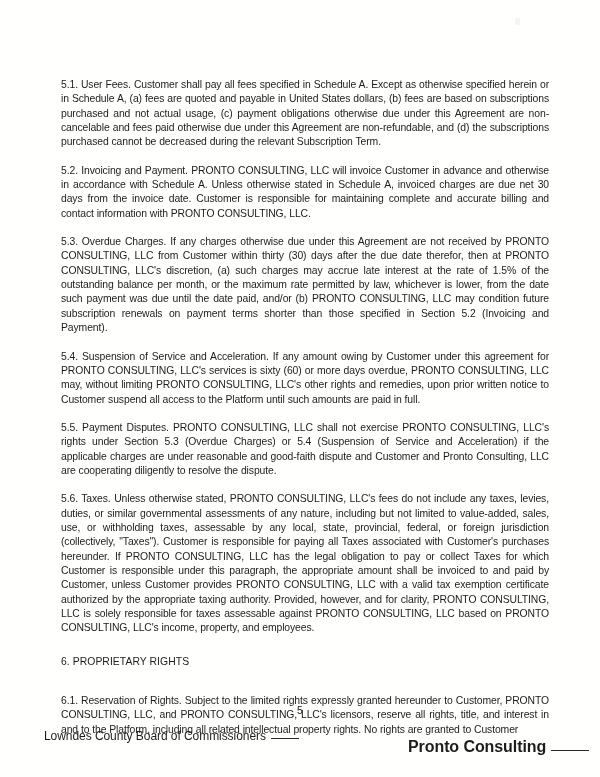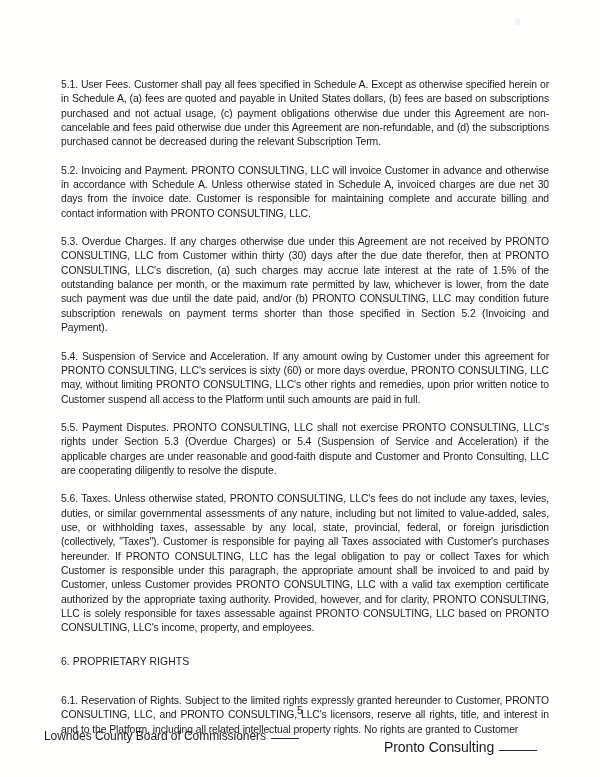--- a/index.html
+++ b/index.html
@@ -71,26 +71,27 @@
     left: 44px;
     top: 729px;
     font-size: 12px;
     line-height: 14px;
     white-space: nowrap;
     letter-spacing: -0.005em;
   }
 
   .sig-right {
     position: absolute;
-    left: 384px;
+    left: 408px;
     top: 740px;
-    font-size: 14px;
+    font-size: 16px;
     line-height: 14px;
     white-space: nowrap;
     letter-spacing: -0.005em;
+    font-weight: bold;
   }
 
   .rule {
     display: inline-block;
     border-bottom: 1px solid #2a2a2a;
     vertical-align: baseline;
     position: relative;
     top: -1px;
   }
   .rule.short { width: 28px; margin-left: 5px; }

